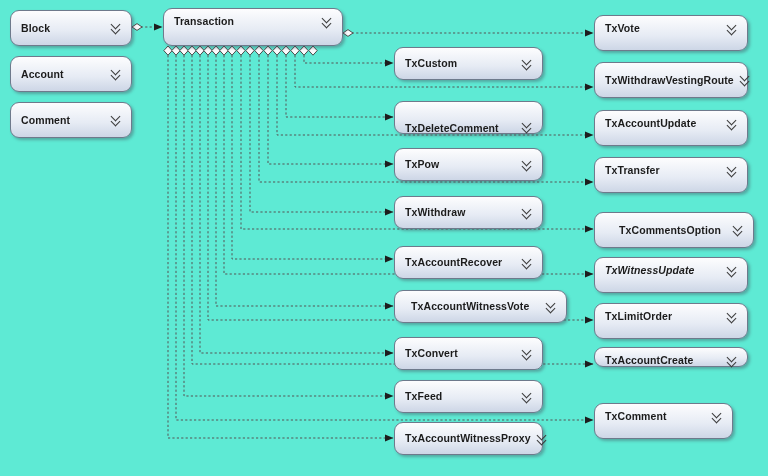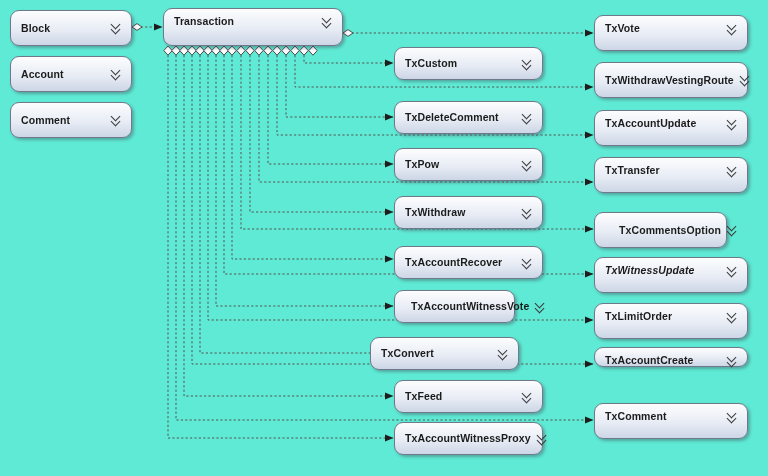--- a/index.html
+++ b/index.html
@@ -145,41 +145,41 @@
         <span class="chev"></span>
       </div>
       <div class="node align-top" style="left: 163px; top: 8px; width: 180px; height: 38px;">
         <span class="node-label">Transaction</span>
         <span class="chev"></span>
       </div>
       <div class="node" style="left: 394px; top: 47px; width: 149px; height: 33px;">
         <span class="node-label">TxCustom</span>
         <span class="chev"></span>
       </div>
-      <div class="node" style="left: 394px; top: 101px; width: 149px; height: 33px;">
+      <div class="node" style="left: 394px; top: 101px; width: 149px; height: 33px; align-items: flex-end;">
         <span class="node-label">TxDeleteComment</span>
         <span class="chev"></span>
       </div>
       <div class="node" style="left: 394px; top: 148px; width: 149px; height: 33px;">
         <span class="node-label">TxPow</span>
         <span class="chev"></span>
       </div>
       <div class="node" style="left: 394px; top: 196px; width: 149px; height: 33px;">
         <span class="node-label">TxWithdraw</span>
         <span class="chev"></span>
       </div>
       <div class="node" style="left: 394px; top: 246px; width: 149px; height: 33px;">
         <span class="node-label">TxAccountRecover</span>
         <span class="chev"></span>
       </div>
-      <div class="node" style="left: 394px; top: 290px; width: 121px; height: 33px; padding-left: 16px;">
+      <div class="node" style="left: 394px; top: 290px; width: 173px; height: 33px; padding-left: 16px;">
         <span class="node-label">TxAccountWitnessVote</span>
         <span class="chev"></span>
       </div>
-      <div class="node" style="left: 370px; top: 337px; width: 149px; height: 33px;">
+      <div class="node" style="left: 394px; top: 337px; width: 149px; height: 33px; border-radius: 8px;">
         <span class="node-label">TxConvert</span>
         <span class="chev"></span>
       </div>
       <div class="node" style="left: 394px; top: 380px; width: 149px; height: 33px; gap: 32px;">
         <span class="node-label">TxFeed</span>
         <span class="chev"></span>
       </div>
       <div class="node" style="left: 394px; top: 422px; width: 149px; height: 33px;">
         <span class="node-label">TxAccountWitnessProxy</span>
         <span class="chev"></span>
@@ -193,35 +193,35 @@
         <span class="chev"></span>
       </div>
       <div class="node align-top" style="left: 594px; top: 110px; width: 154px; height: 36px;">
         <span class="node-label">TxAccountUpdate</span>
         <span class="chev"></span>
       </div>
       <div class="node align-top" style="left: 594px; top: 157px; width: 154px; height: 36px;">
         <span class="node-label">TxTransfer</span>
         <span class="chev"></span>
       </div>
-      <div class="node" style="left: 594px; top: 212px; width: 133px; height: 36px; padding-left: 24px;">
+      <div class="node" style="left: 594px; top: 212px; width: 160px; height: 36px; padding-left: 24px;">
         <span class="node-label">TxCommentsOption</span>
         <span class="chev"></span>
       </div>
       <div class="node align-top" style="left: 594px; top: 257px; width: 154px; height: 36px; font-style: italic;">
         <span class="node-label">TxWitnessUpdate</span>
         <span class="chev"></span>
       </div>
       <div class="node align-top" style="left: 594px; top: 303px; width: 154px; height: 36px;">
         <span class="node-label">TxLimitOrder</span>
         <span class="chev"></span>
       </div>
       <div class="node align-top" style="left: 594px; top: 347px; width: 154px; height: 20px;">
         <span class="node-label">TxAccountCreate</span>
         <span class="chev"></span>
       </div>
-      <div class="node align-top" style="left: 594px; top: 403px; width: 154px; height: 36px;">
+      <div class="node align-top" style="left: 594px; top: 403px; width: 139px; height: 36px;">
         <span class="node-label">TxComment</span>
         <span class="chev"></span>
       </div>
     </div>
 
 </div>
 
 </body></html>

